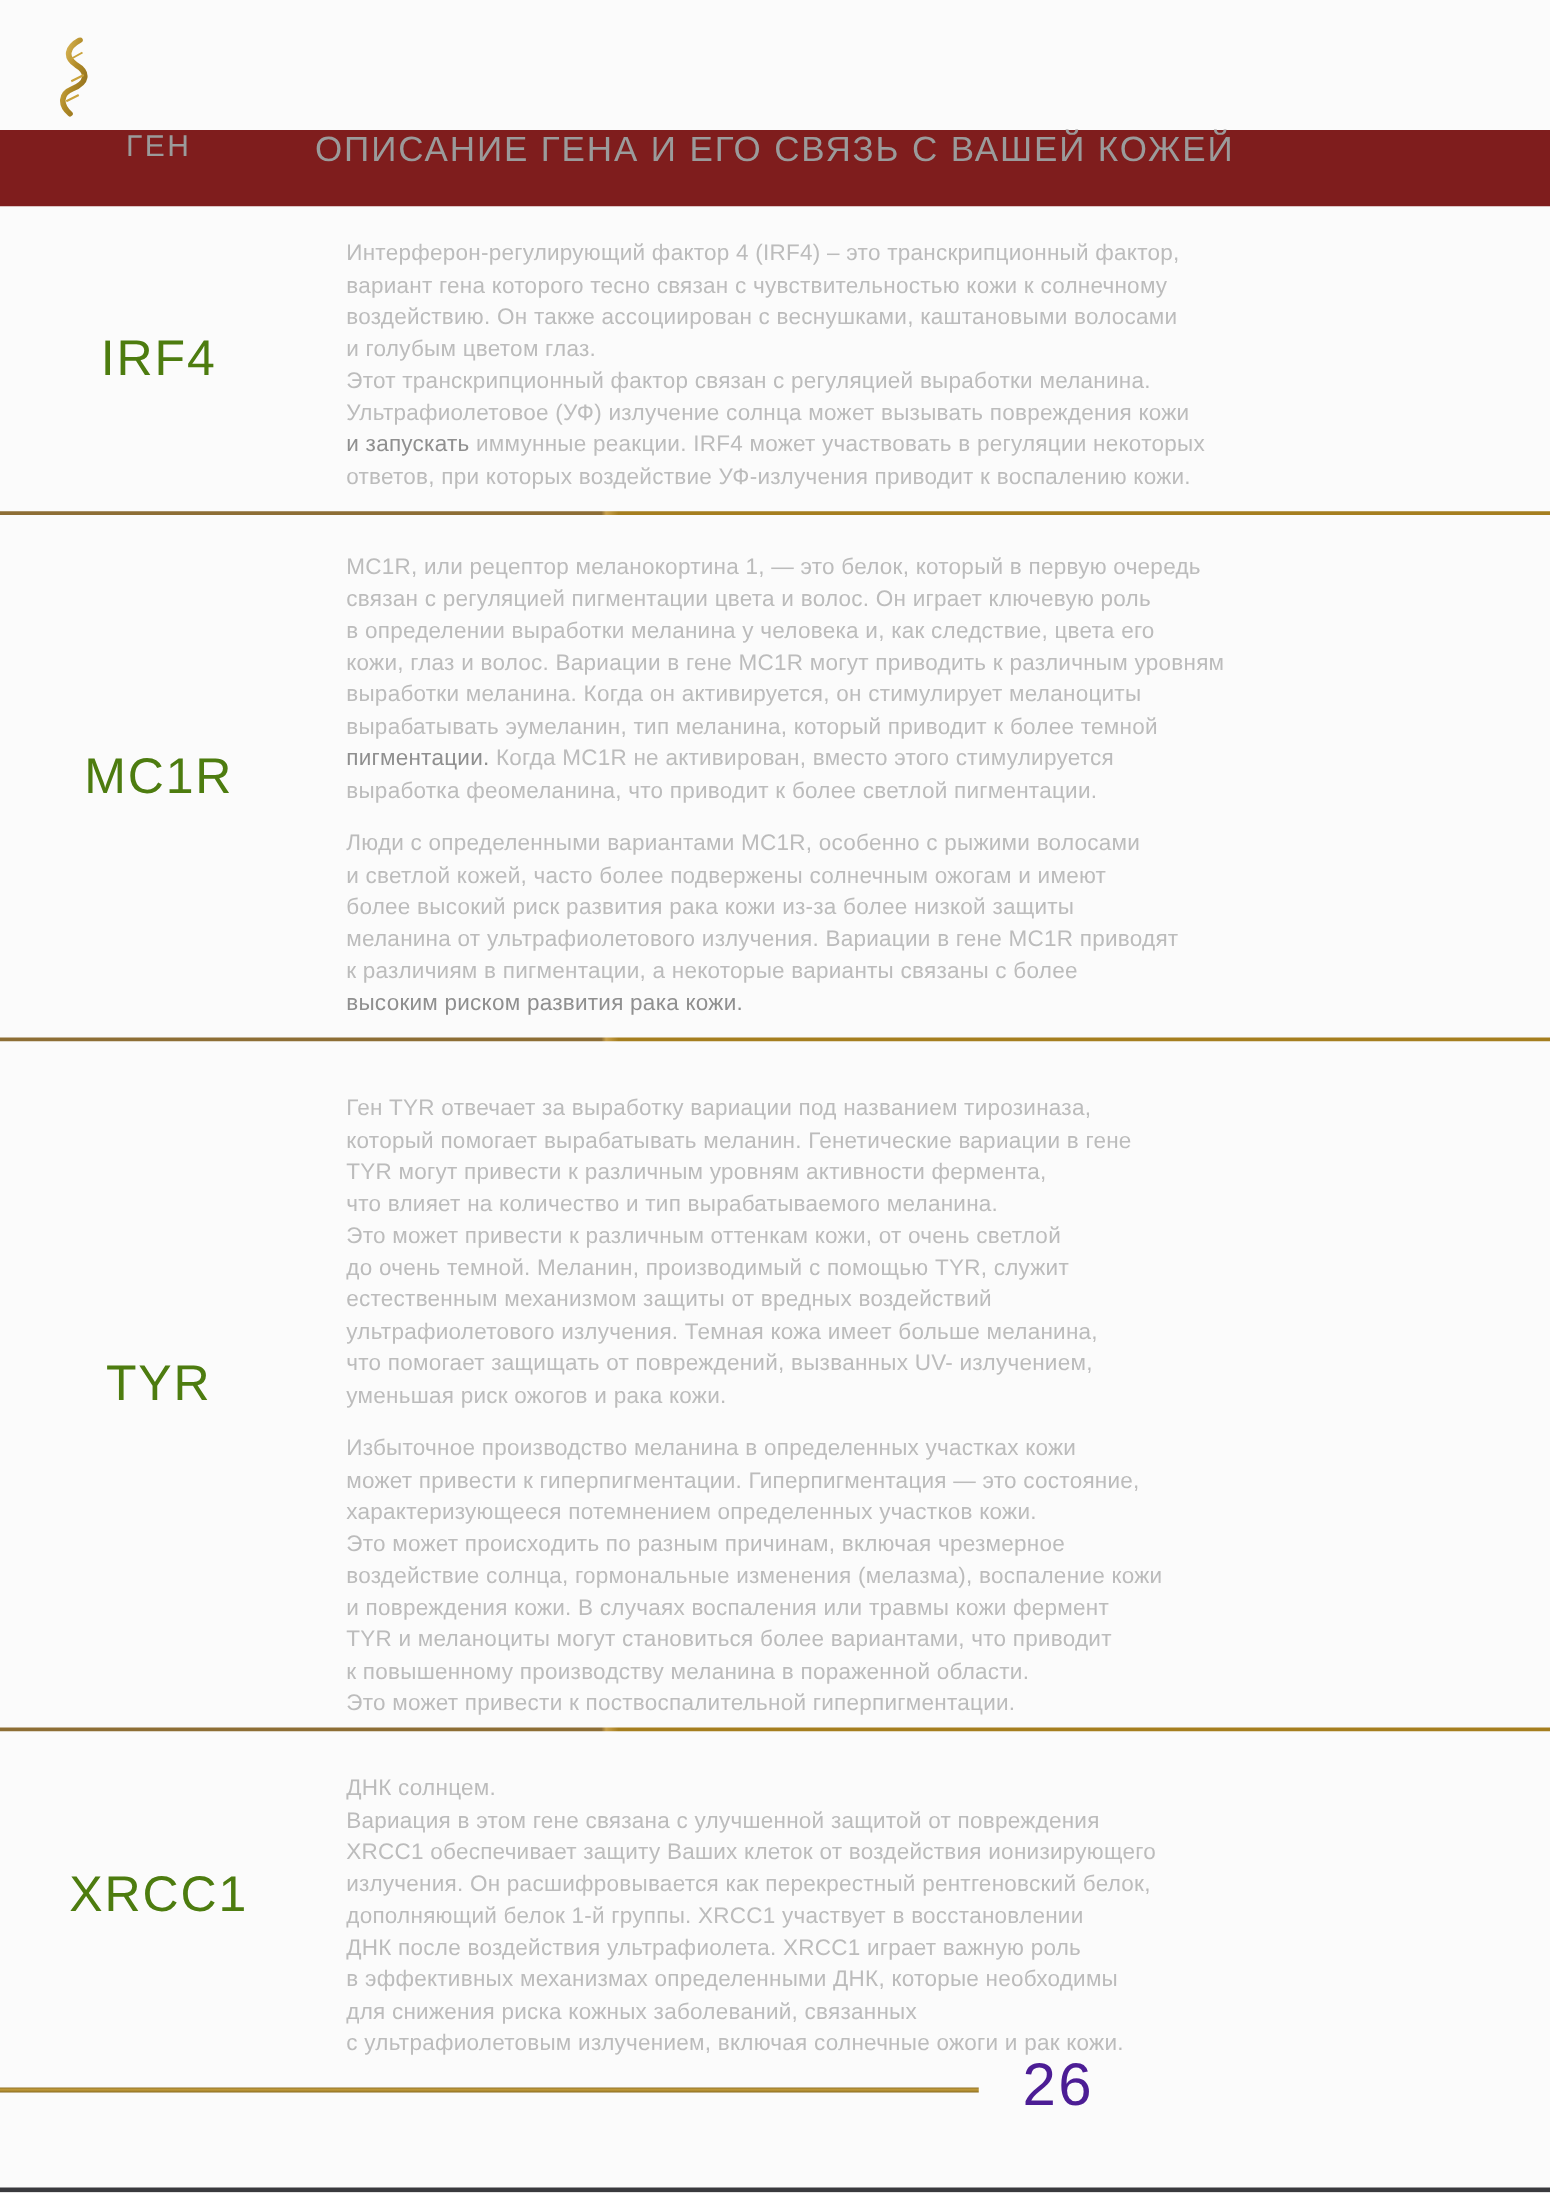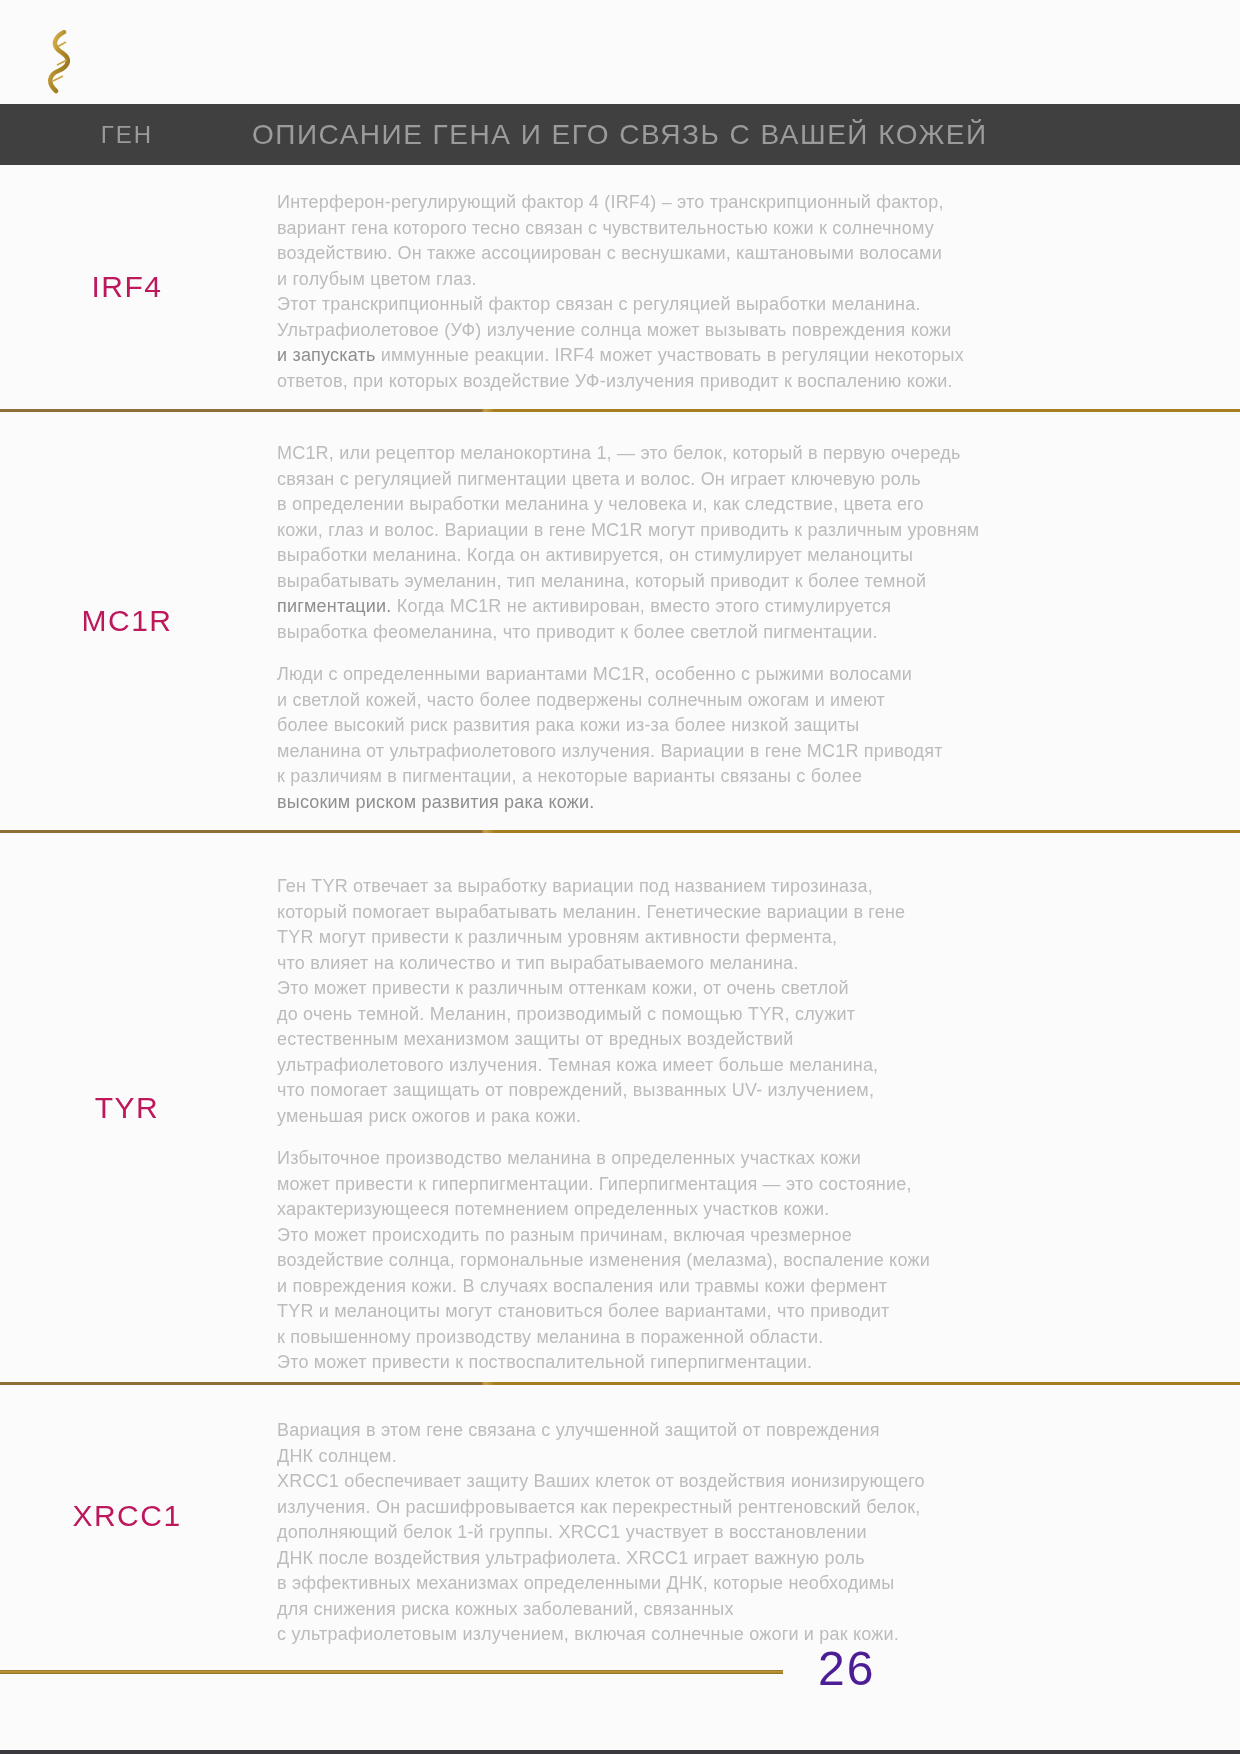--- a/index.html
+++ b/index.html
@@ -6,39 +6,39 @@
   .page {
     position:relative; width:1240px; height:1754px;
     background:#fbfbfb; overflow:hidden;
     font-family:"Liberation Sans", sans-serif;
   }
   
   .logo-wrap { position:absolute; left:44px; top:30px; width:32px; height:64px; }
   
   .table-header {
     position:absolute; left:0; top:104px; width:1240px; height:61px;
-    background:#404040; display:flex; align-items:center;
+    background:#7f1d1d; display:flex; align-items:flex-start;
   }
   .th-gene {
     width:254px; text-align:center;
     font-size:24px; font-weight:300; letter-spacing:2px; color:#9b9b9b;
   }
   .th-desc {
     padding-left:0px; margin-left:-2px;
     font-size:28px; font-weight:300; letter-spacing:1.5px; color:#9b9b9b;
   }
   
   .rows { position:absolute; left:0; top:165px; width:1240px; }
   .row { display:flex; width:1240px; box-sizing:border-box; }
   .gene-col {
     width:254px; flex:0 0 254px;
     display:flex; align-items:center; justify-content:center;
   }
   .gene-name {
-    font-size:30px; font-weight:300; letter-spacing:1.5px; color:#be185d;
+    font-size:40px; font-weight:300; letter-spacing:1.5px; color:#4d7c0f;
   }
   .desc-col {
     flex:1; box-sizing:border-box; padding-left:23px; padding-right:112px;
   }
   .para { }
   .para + .para { margin-top:17px; }
   .line {
     font-size:18px; line-height:25.5px; font-weight:300;
     letter-spacing:0.2px; color:#bcbcbc; white-space:nowrap;
   }
@@ -158,22 +158,22 @@
           </div>
         </div>
       </div>
       <div class="sep"></div>
       <div class="row" style="height: 262px;">
         <div class="gene-col">
           <div class="gene-name">XRCC1</div>
         </div>
         <div class="desc-col" style="padding-top: 33px;">
           <div class="para">
+            <div class="line"><span class="seg">ДНК солнцем.</span></div>
             <div class="line"><span class="seg">Вариация в этом гене связана с улучшенной защитой от повреждения</span></div>
-            <div class="line"><span class="seg">ДНК солнцем.</span></div>
             <div class="line"><span class="seg">XRCC1 обеспечивает защиту Ваших клеток от воздействия ионизирующего</span></div>
             <div class="line"><span class="seg">излучения. Он расшифровывается как перекрестный рентгеновский белок,</span></div>
             <div class="line"><span class="seg">дополняющий белок 1-й группы. XRCC1 участвует в восстановлении</span></div>
             <div class="line"><span class="seg">ДНК после воздействия ультрафиолета. XRCC1 играет важную роль</span></div>
             <div class="line"><span class="seg">в эффективных механизмах определенными ДНК, которые необходимы</span></div>
             <div class="line"><span class="seg">для снижения риска кожных заболеваний, связанных</span></div>
             <div class="line"><span class="seg">с ультрафиолетовым излучением, включая солнечные ожоги и рак кожи.</span></div>
           </div>
         </div>
       </div>

